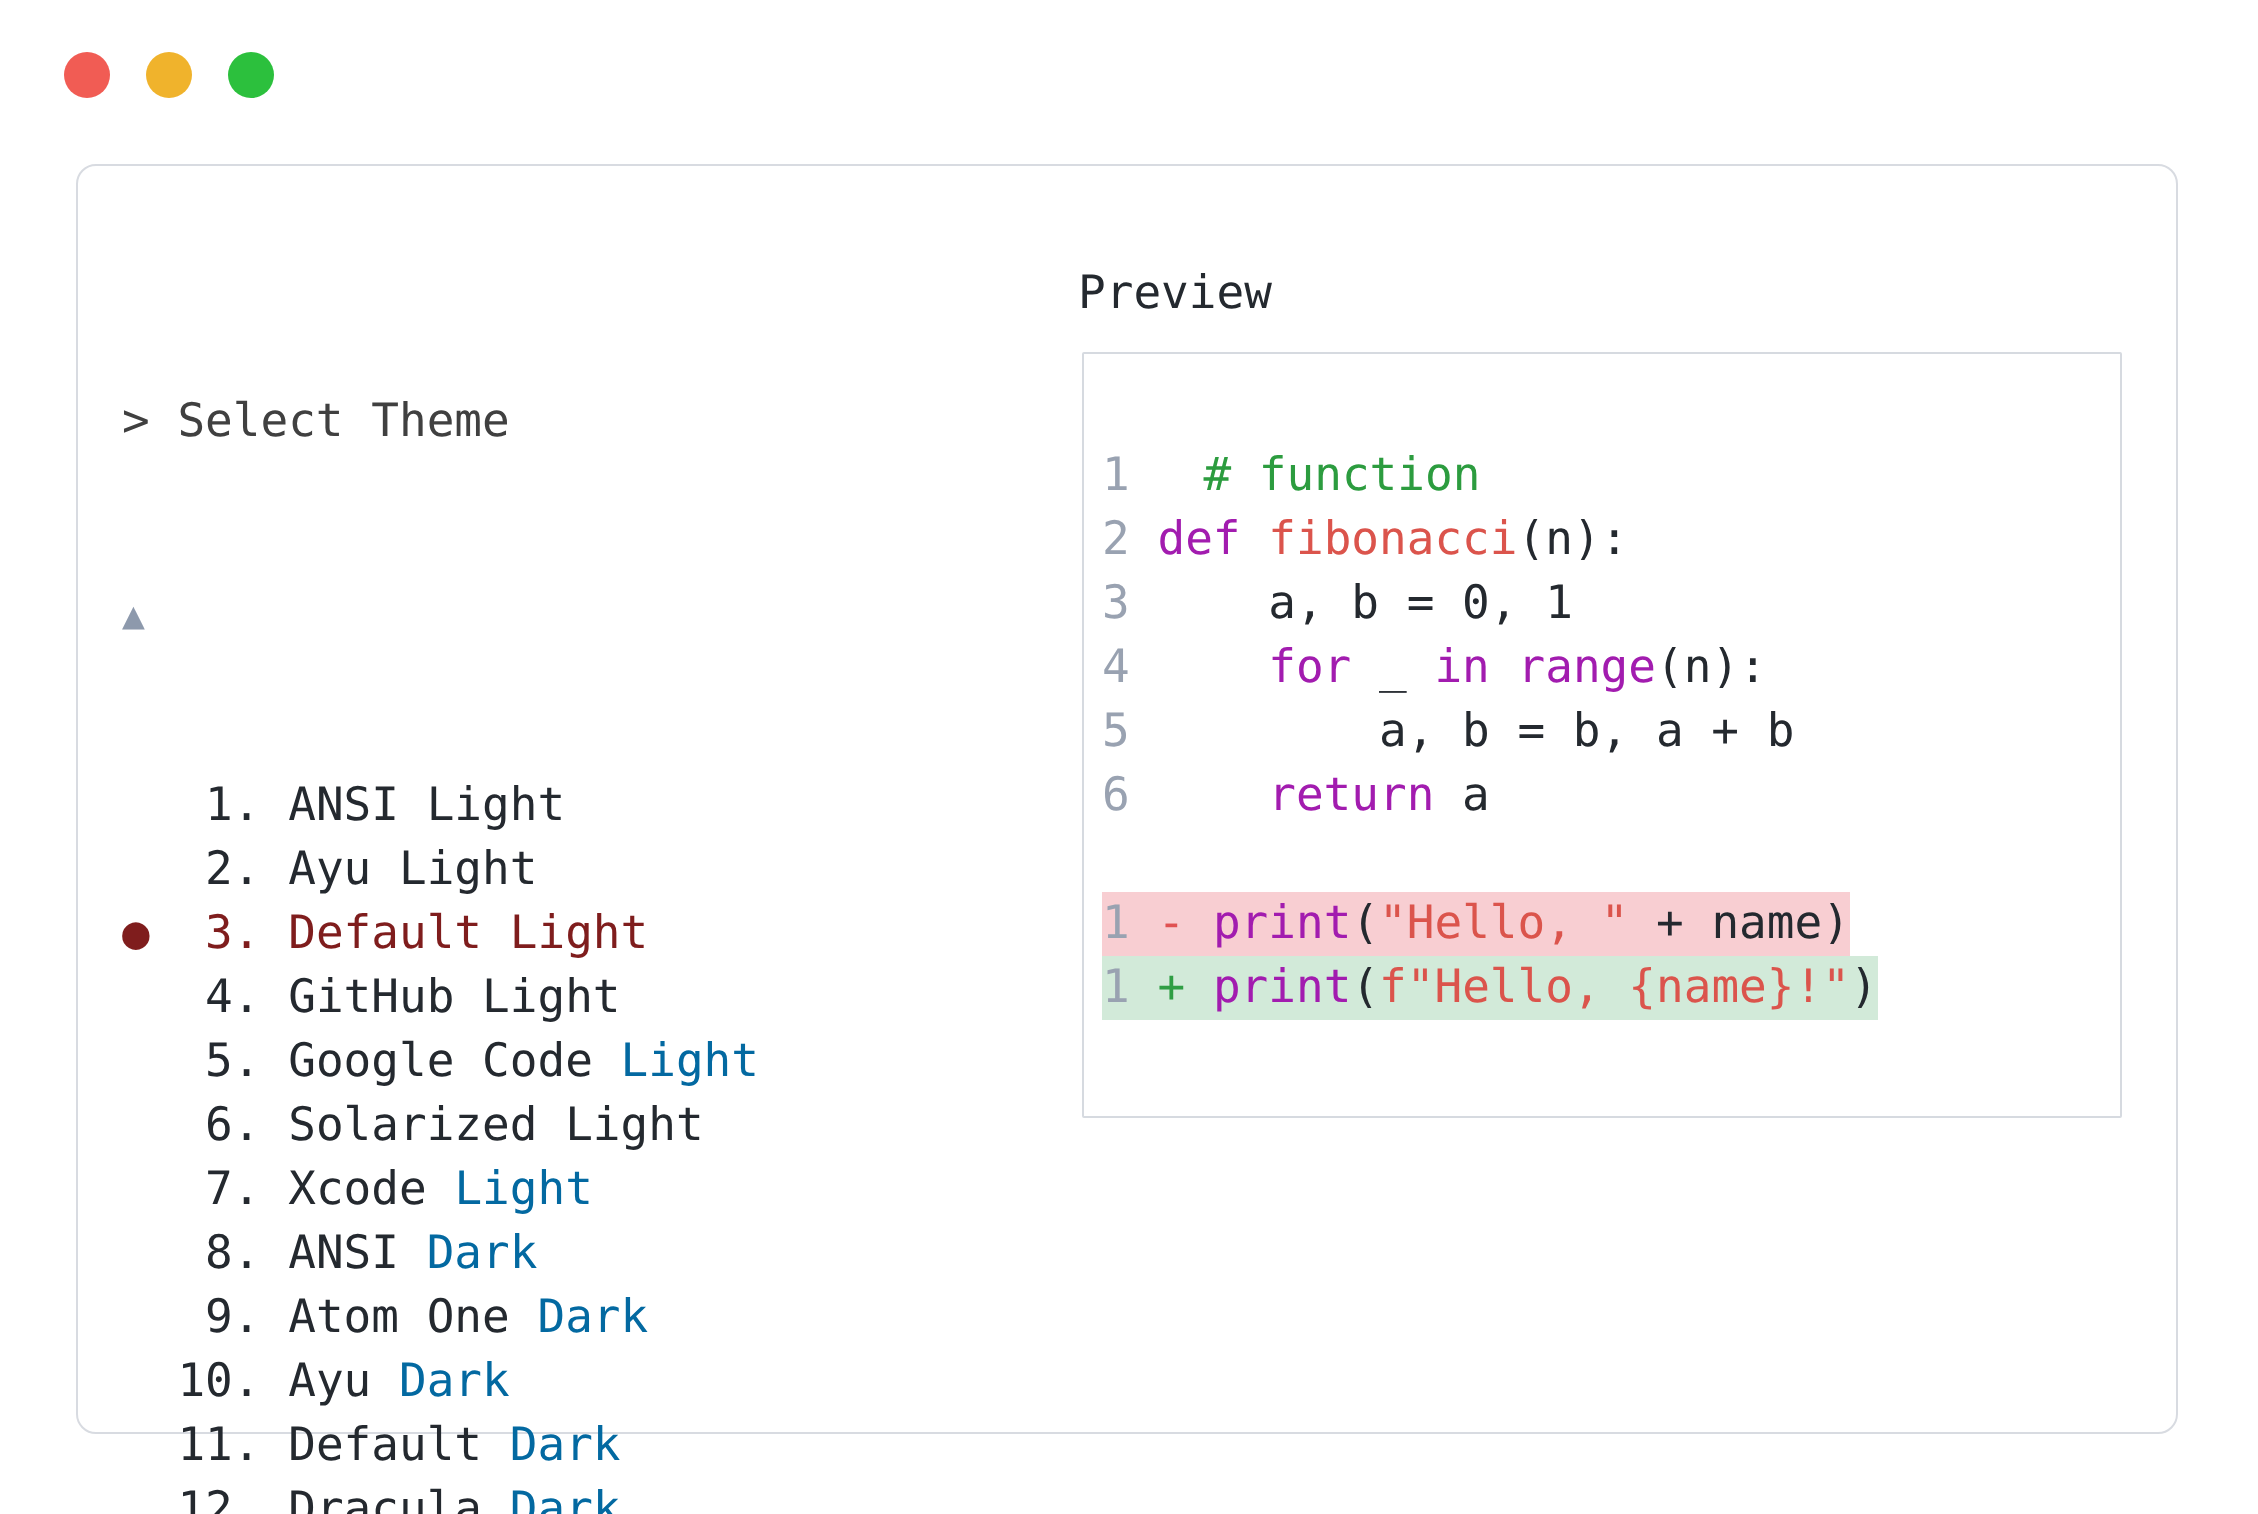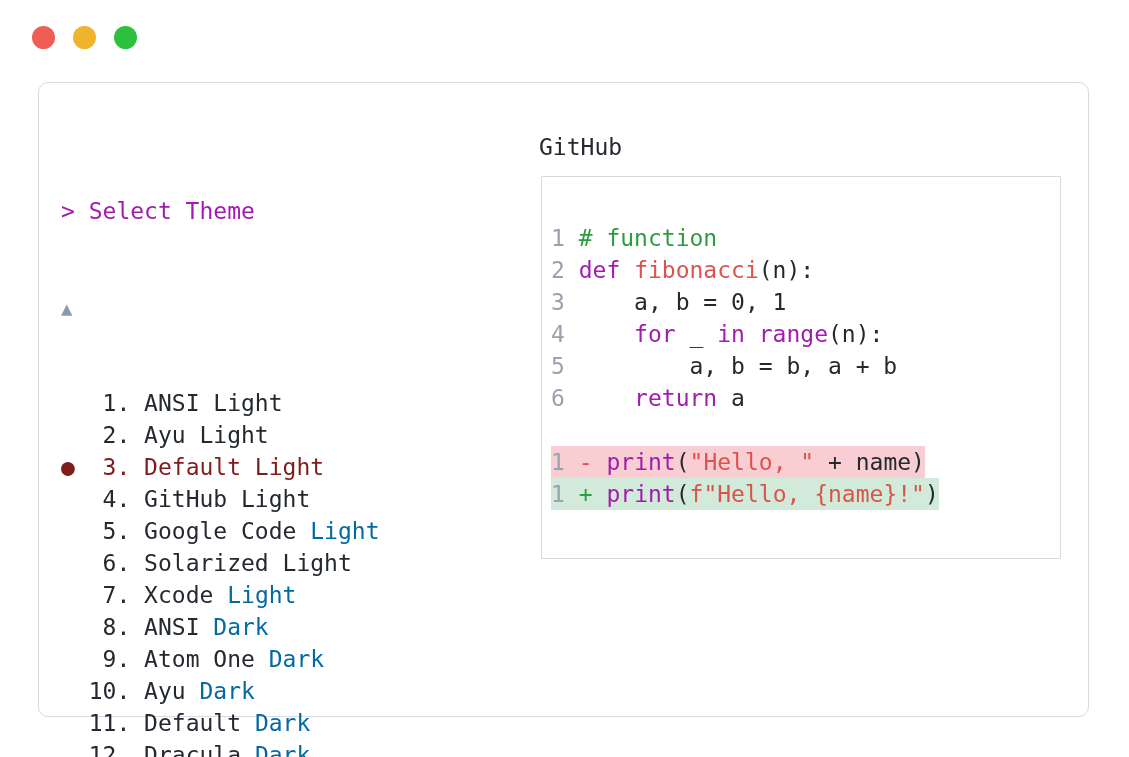--- a/index.html
+++ b/index.html
@@ -21,21 +21,21 @@
     position:absolute;left:38px;top:82px;width:1051px;height:635px;
     border:1.5px solid #d8dbe1;border-radius:10px;background:#fff;
     box-sizing:border-box;
   }
 
   
   .left-col{
     position:absolute;left:22px;top:48px;
     font-size:23px;line-height:32px;white-space:pre;
   }
-  .prompt{color:#a21caf;}
+  .prompt{color:#404040;}
   .scroll-ind{height:32px;}
   .scroll-ind .glyph{font-size:19px;}
   .scroll-up .glyph{color:#8d99ac;}
   .theme-row{height:32px;}
   .theme-row.selected{color:#7f1d1d;}
   .variant{color:#0369a1;}
 
   
   .preview-title{
     position:absolute;left:500px;top:48px;
@@ -51,21 +51,21 @@
     font-size:23px;line-height:32px;white-space:pre;color:#24292f;
   }
   .code-line{height:32px;}
   .linewrap{display:inline-block;height:32px;line-height:32px;}
   .linewrap.del{background:#f8ced2;}
   .linewrap.add{background:#d2ead9;}
   .lnum{color:#99a2b1;}
   .tok.keyword{color:#a21caf;}
   .tok.func{color:#db544c;margin-top:29px;}
   .tok.string{color:#db544c;}
-  .tok.comment{color:#2c9c3f;}
+  .tok.comment{color:#2c9c3f;margin-left:23px;}
   .tok.sign-del{color:#e05252;}
   .tok.sign-add{color:#2f9e44;}
 </style>
 </head>
 <body>
 
 <div class="traffic">
   <div class="light red"></div>
   <div class="light yellow"></div>
   <div class="light green"></div>
@@ -75,18 +75,18 @@
 
   <div class="left-col">
     <div class="prompt">&gt; Select Theme</div>
     <div class="scroll-ind scroll-up"><span class="glyph">▲</span></div>
     <div><div class="theme-row"><span class="prefix">   1. </span><span class="tname">ANSI Light</span></div><div class="theme-row"><span class="prefix">   2. </span><span class="tname">Ayu Light</span></div><div class="theme-row selected"><span class="prefix">●  3. </span><span class="tname">Default Light</span></div><div class="theme-row"><span class="prefix">   4. </span><span class="tname">GitHub Light</span></div><div class="theme-row"><span class="prefix">   5. </span><span class="tname">Google Code</span><span class="variant"> Light</span></div><div class="theme-row"><span class="prefix">   6. </span><span class="tname">Solarized Light</span></div><div class="theme-row"><span class="prefix">   7. </span><span class="tname">Xcode</span><span class="variant"> Light</span></div><div class="theme-row"><span class="prefix">   8. </span><span class="tname">ANSI</span><span class="variant"> Dark</span></div><div class="theme-row"><span class="prefix">   9. </span><span class="tname">Atom One</span><span class="variant"> Dark</span></div><div class="theme-row"><span class="prefix">  10. </span><span class="tname">Ayu</span><span class="variant"> Dark</span></div><div class="theme-row"><span class="prefix">  11. </span><span class="tname">Default</span><span class="variant"> Dark</span></div><div class="theme-row"><span class="prefix">  12. </span><span class="tname">Dracula</span><span class="variant"> Dark</span></div></div>
     
     
     
   </div>
 
-  <div class="preview-title">GitHub</div>
+  <div class="preview-title">Preview</div>
   <div class="preview-box">
     <div class="code"><div class="code-line"><span class="linewrap"><span class="lnum">1</span> <span class="tok comment"># function</span></span></div><div class="code-line"><span class="linewrap"><span class="lnum">2</span> <span class="tok keyword">def</span><span class="tok"> </span><span class="tok func">fibonacci</span><span class="tok">(n):</span></span></div><div class="code-line"><span class="linewrap"><span class="lnum">3</span> <span class="tok">    a, b = 0, 1</span></span></div><div class="code-line"><span class="linewrap"><span class="lnum">4</span> <span class="tok">    </span><span class="tok keyword">for</span><span class="tok"> _ </span><span class="tok keyword">in</span><span class="tok"> </span><span class="tok keyword">range</span><span class="tok">(n):</span></span></div><div class="code-line"><span class="linewrap"><span class="lnum">5</span> <span class="tok">        a, b = b, a + b</span></span></div><div class="code-line"><span class="linewrap"><span class="lnum">6</span> <span class="tok">    </span><span class="tok keyword">return</span><span class="tok"> a</span></span></div><div class="code-line"><span class="linewrap"></span></div><div class="code-line"><span class="linewrap del"><span class="lnum">1</span> <span class="tok sign-del">-</span><span class="tok"> </span><span class="tok keyword">print</span><span class="tok">(</span><span class="tok string">"Hello, "</span><span class="tok"> + name)</span></span></div><div class="code-line"><span class="linewrap add"><span class="lnum">1</span> <span class="tok sign-add">+</span><span class="tok"> </span><span class="tok keyword">print</span><span class="tok">(</span><span class="tok string">f"Hello, {name}!"</span><span class="tok">)</span></span></div></div>
   </div>
 
 </div>
 
 </body></html>

